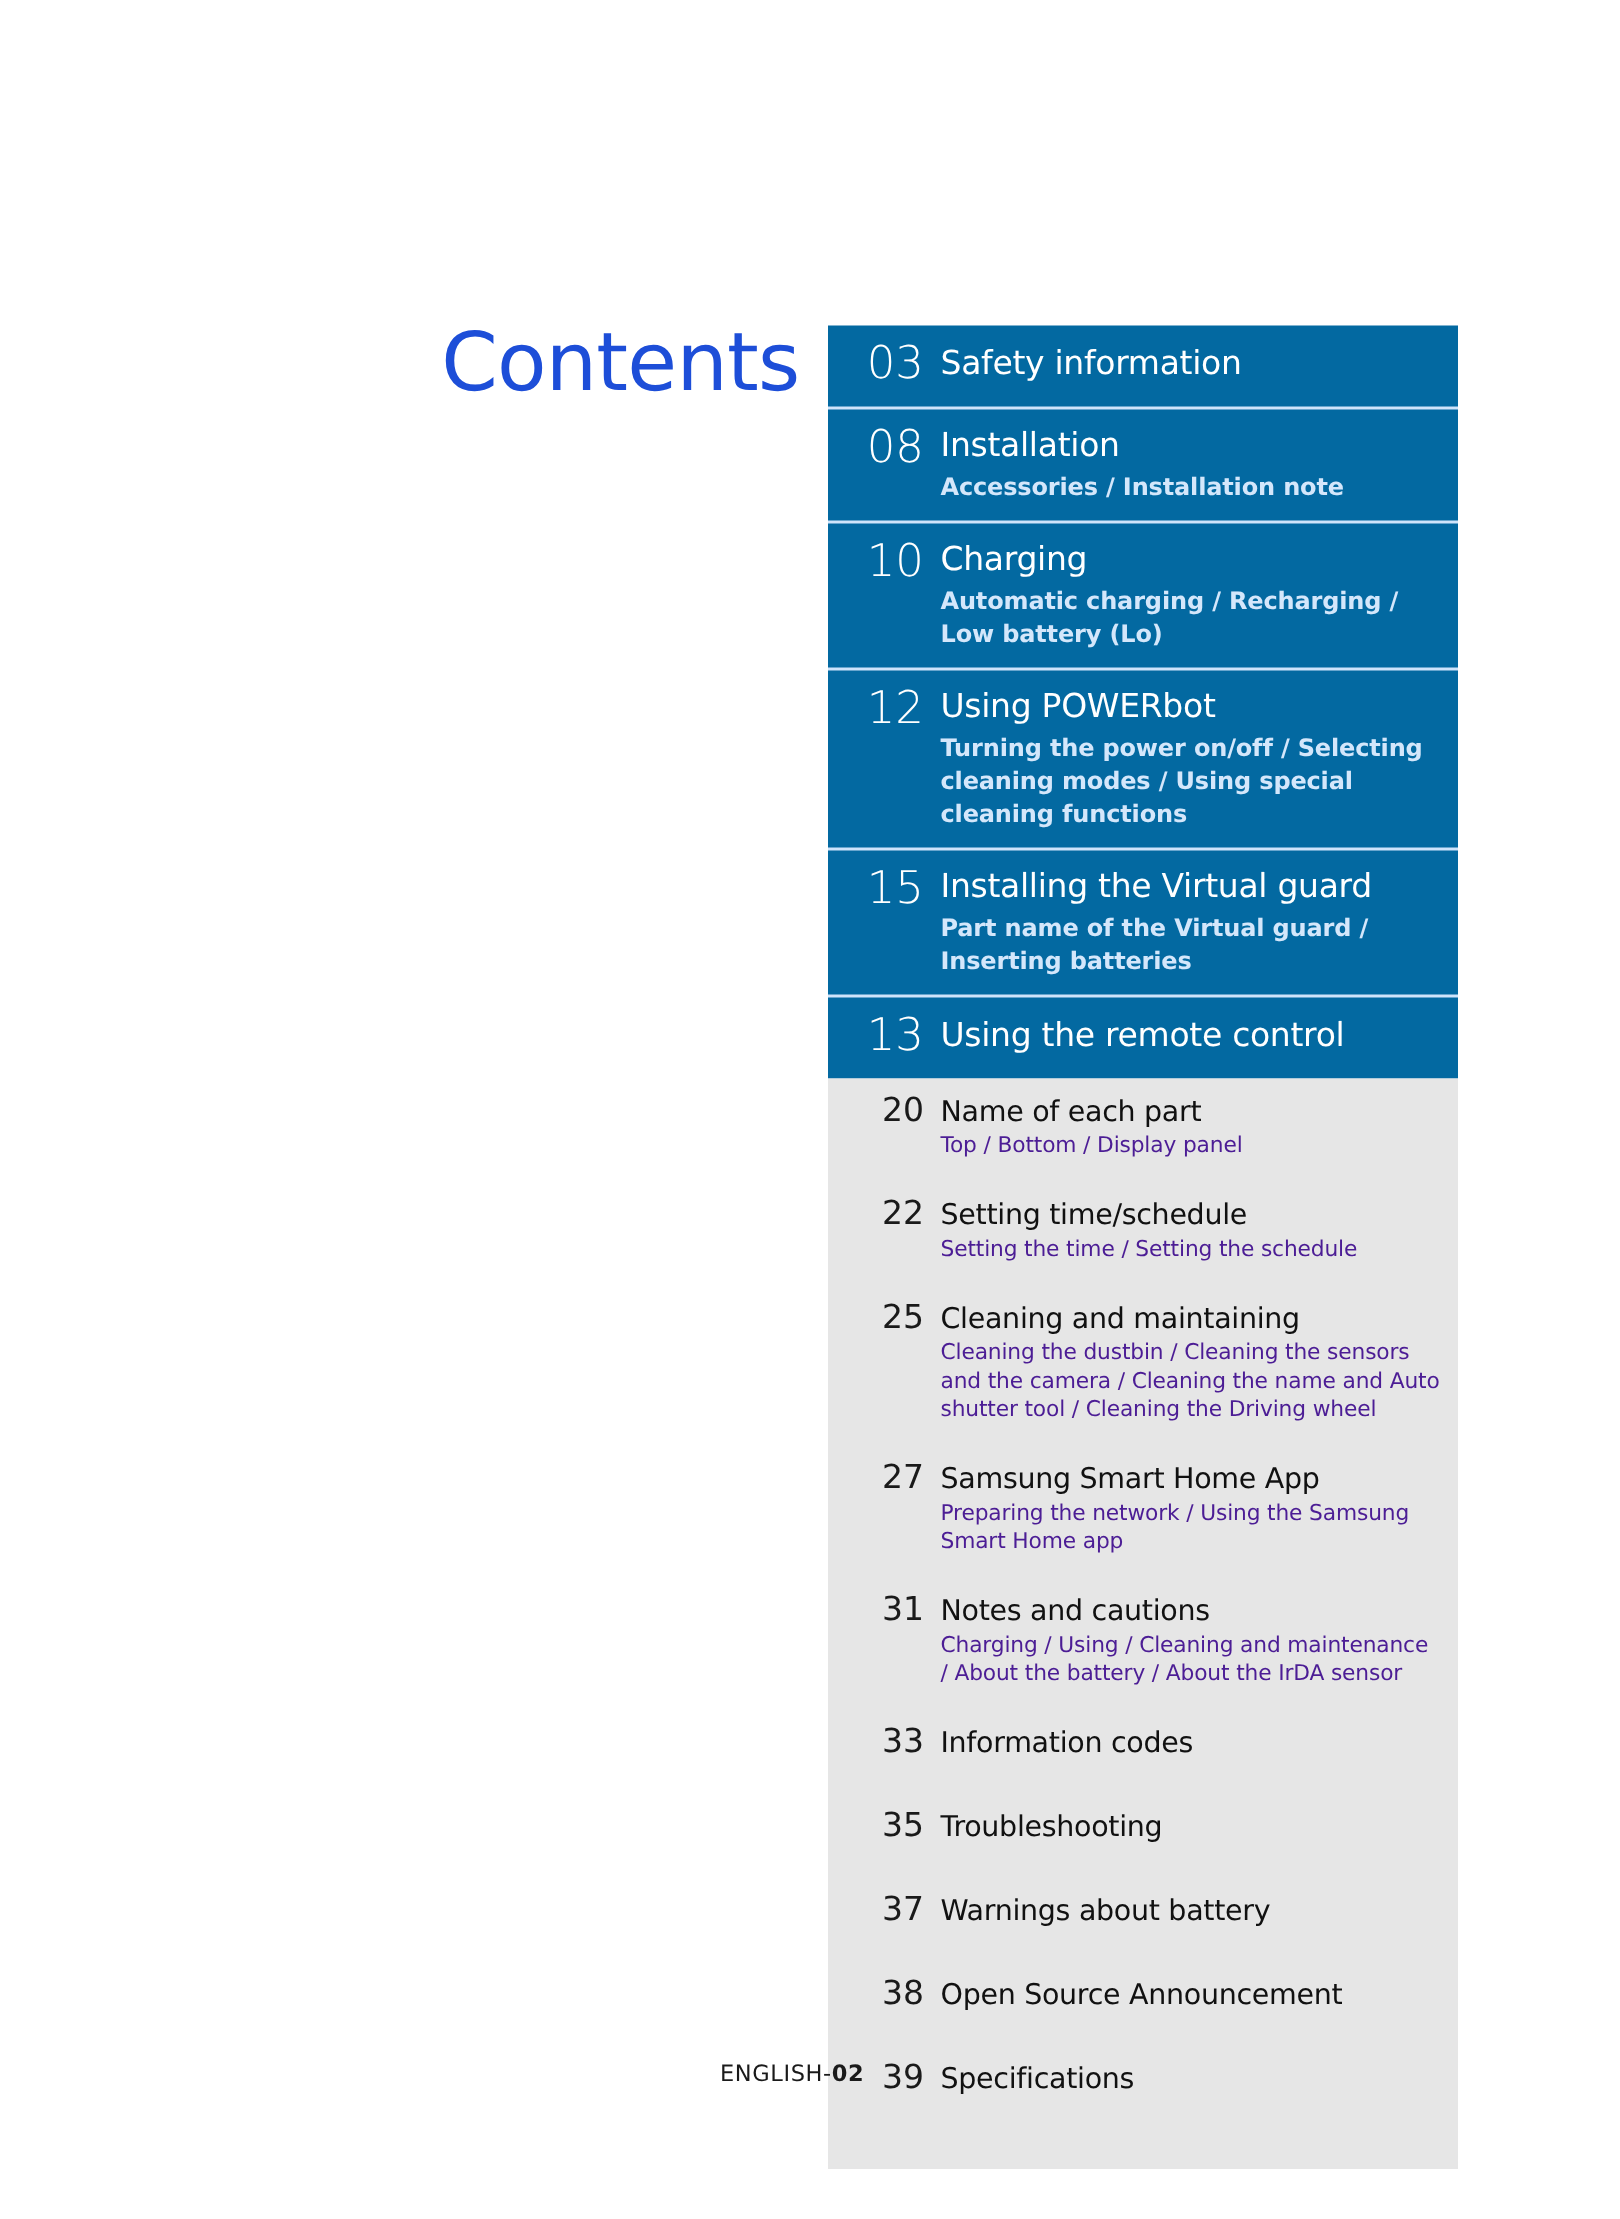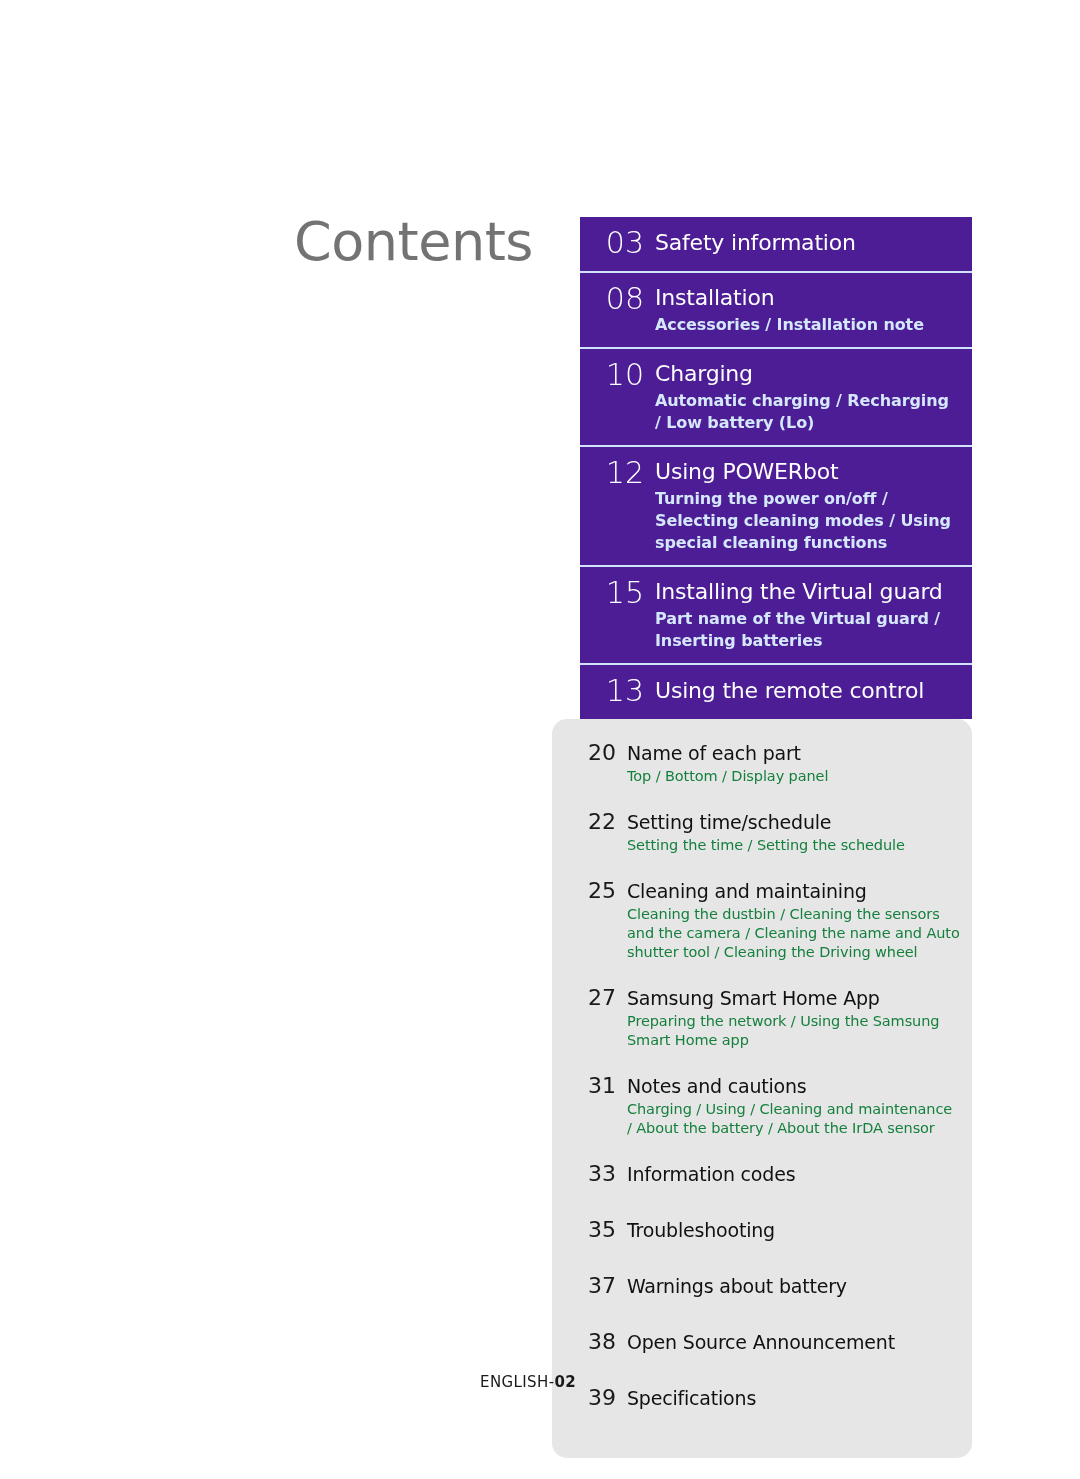--- a/index.html
+++ b/index.html
@@ -25,43 +25,41 @@
 
   
   .contents-title {
     position: absolute;
     left: 0;
     top: 215px;
     width: 533px;
     text-align: right;
     font-size: 54px;
     font-weight: 400;
-    color: #737373;
+    color: #1d4ed8;
     letter-spacing: -0.5px;
     line-height: 1;
     font-family: "DejaVu Sans", sans-serif;
   }
 
   
   .toc {
     position: absolute;
     left: 552px;
     top: 217px;
     width: 420px;
   }
 
   .toc-section-blue {
-    background: #4c1d95;
-    margin-left: 28px;
+    background: #0369a1;
   }
   .toc-section-gray {
     background: #e6e6e6;
-    padding-top: 20px;
+    padding-top: 8px;
     padding-bottom: 18px;
-    border-radius: 15px;
   }
 
   
   .row {
     display: flex;
     align-items: flex-start;
     box-sizing: border-box;
   }
 
   .row .num {
@@ -129,21 +127,21 @@
   .gray-row .title {
     font-size: 19px;
     line-height: 28px;
     color: #111111;
     font-weight: 400;
     letter-spacing: -0.2px;
   }
   .gray-row .sub {
     font-size: 14.5px;
     line-height: 19px;
-    color: #15803d;
+    color: #4c1d95;
     font-weight: 400;
     letter-spacing: -0.1px;
   }
   .gray-row.no-sub { margin-bottom: 28px; }
 
   
   .footer {
     position: absolute;
     left: 480px;
     top: 1373px;

